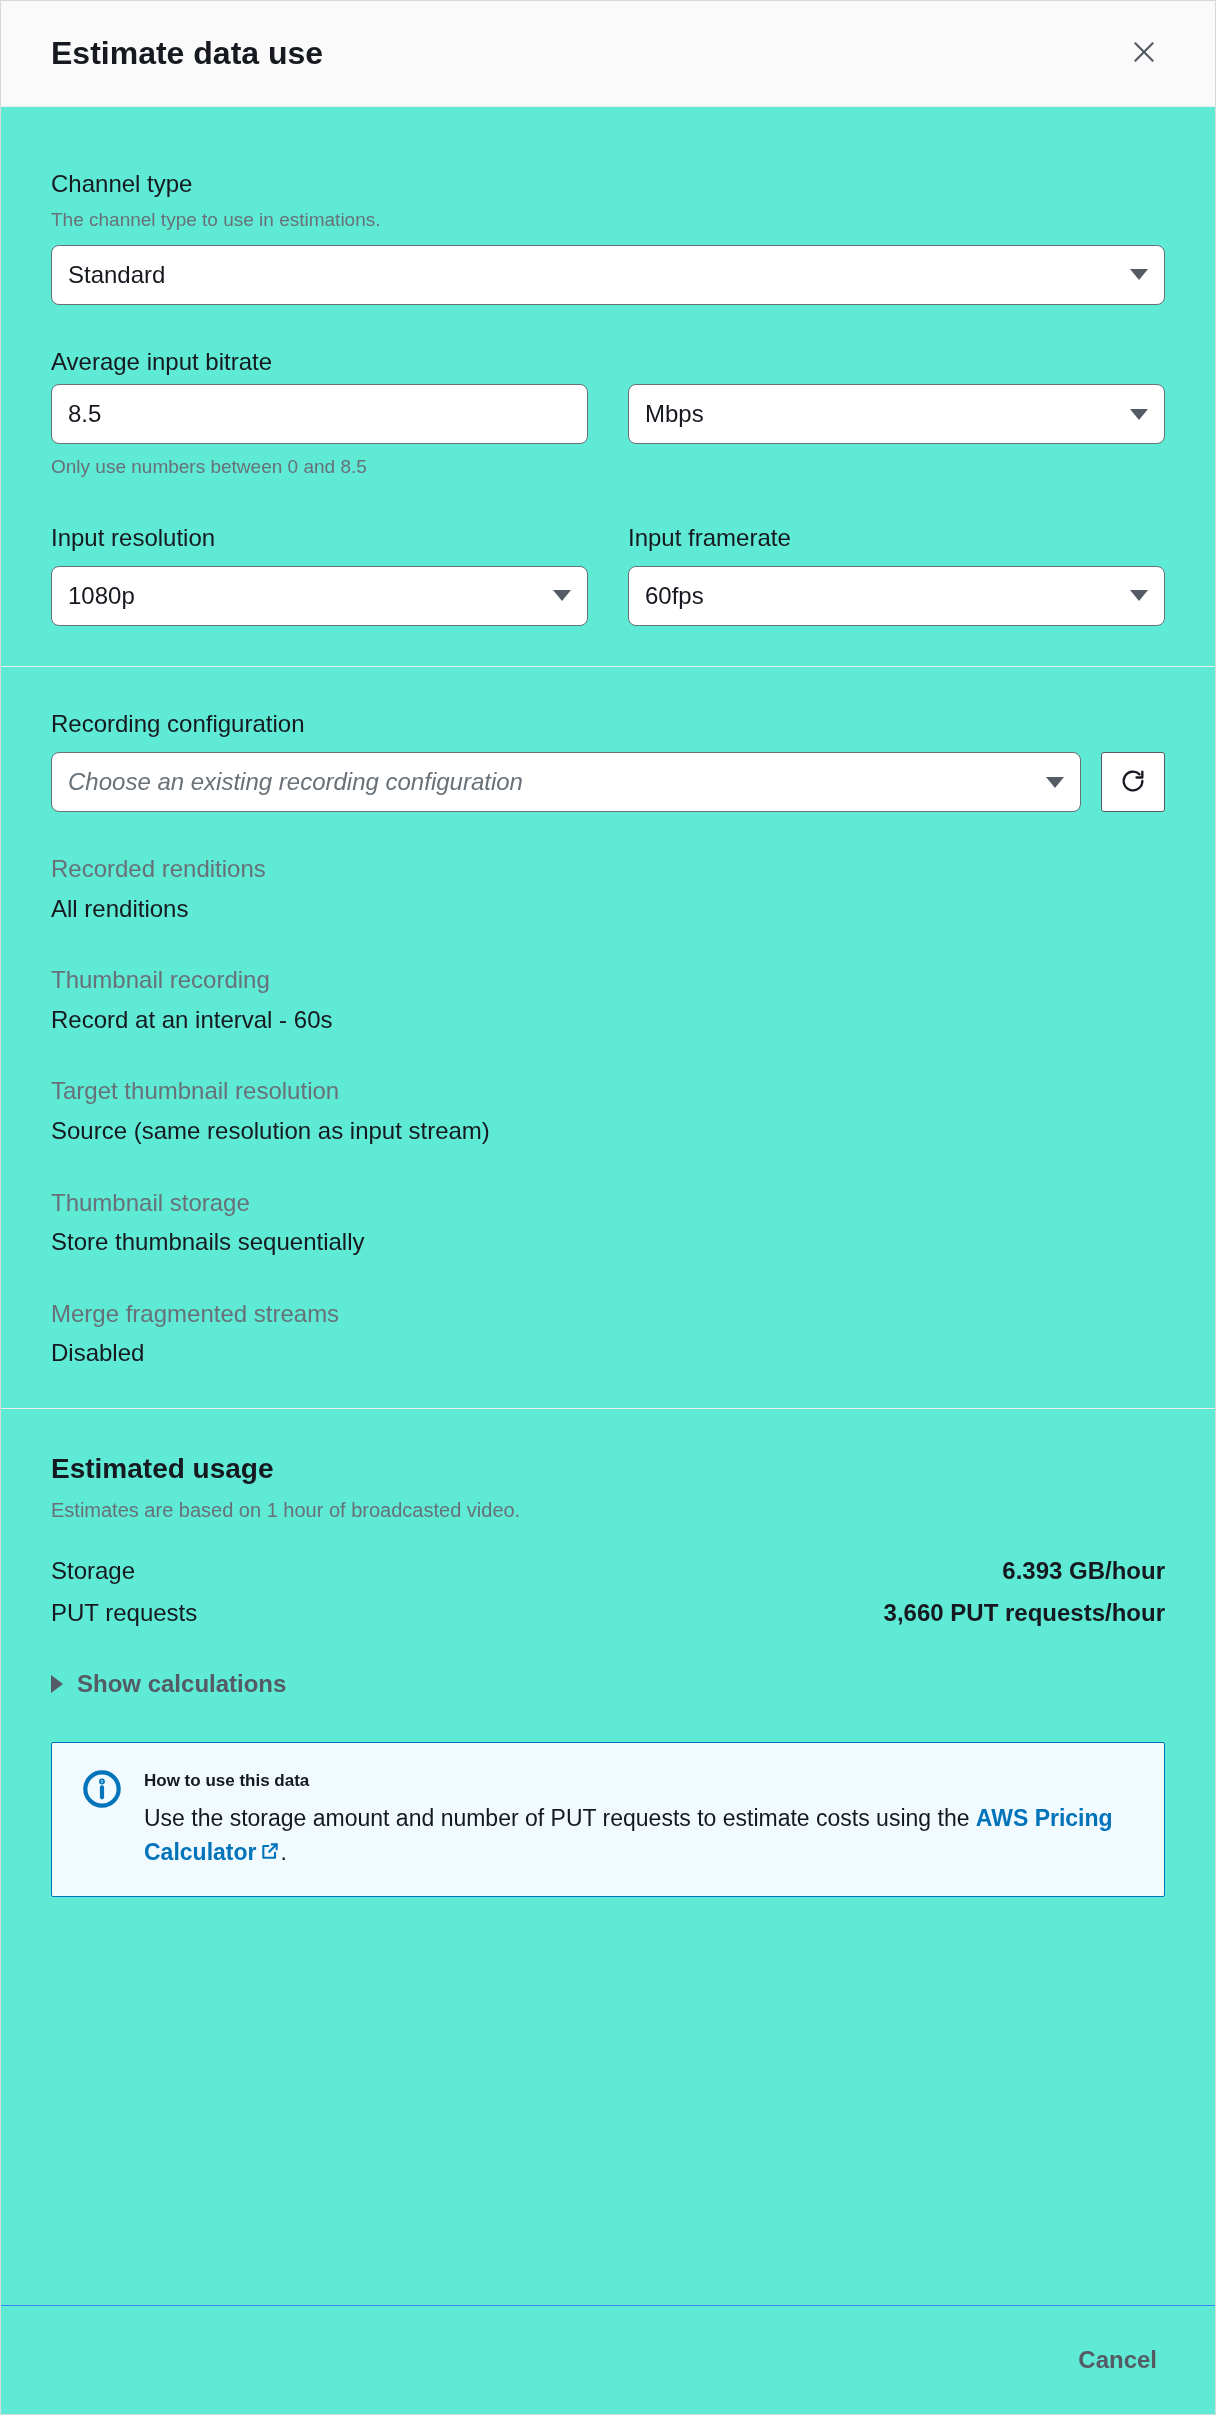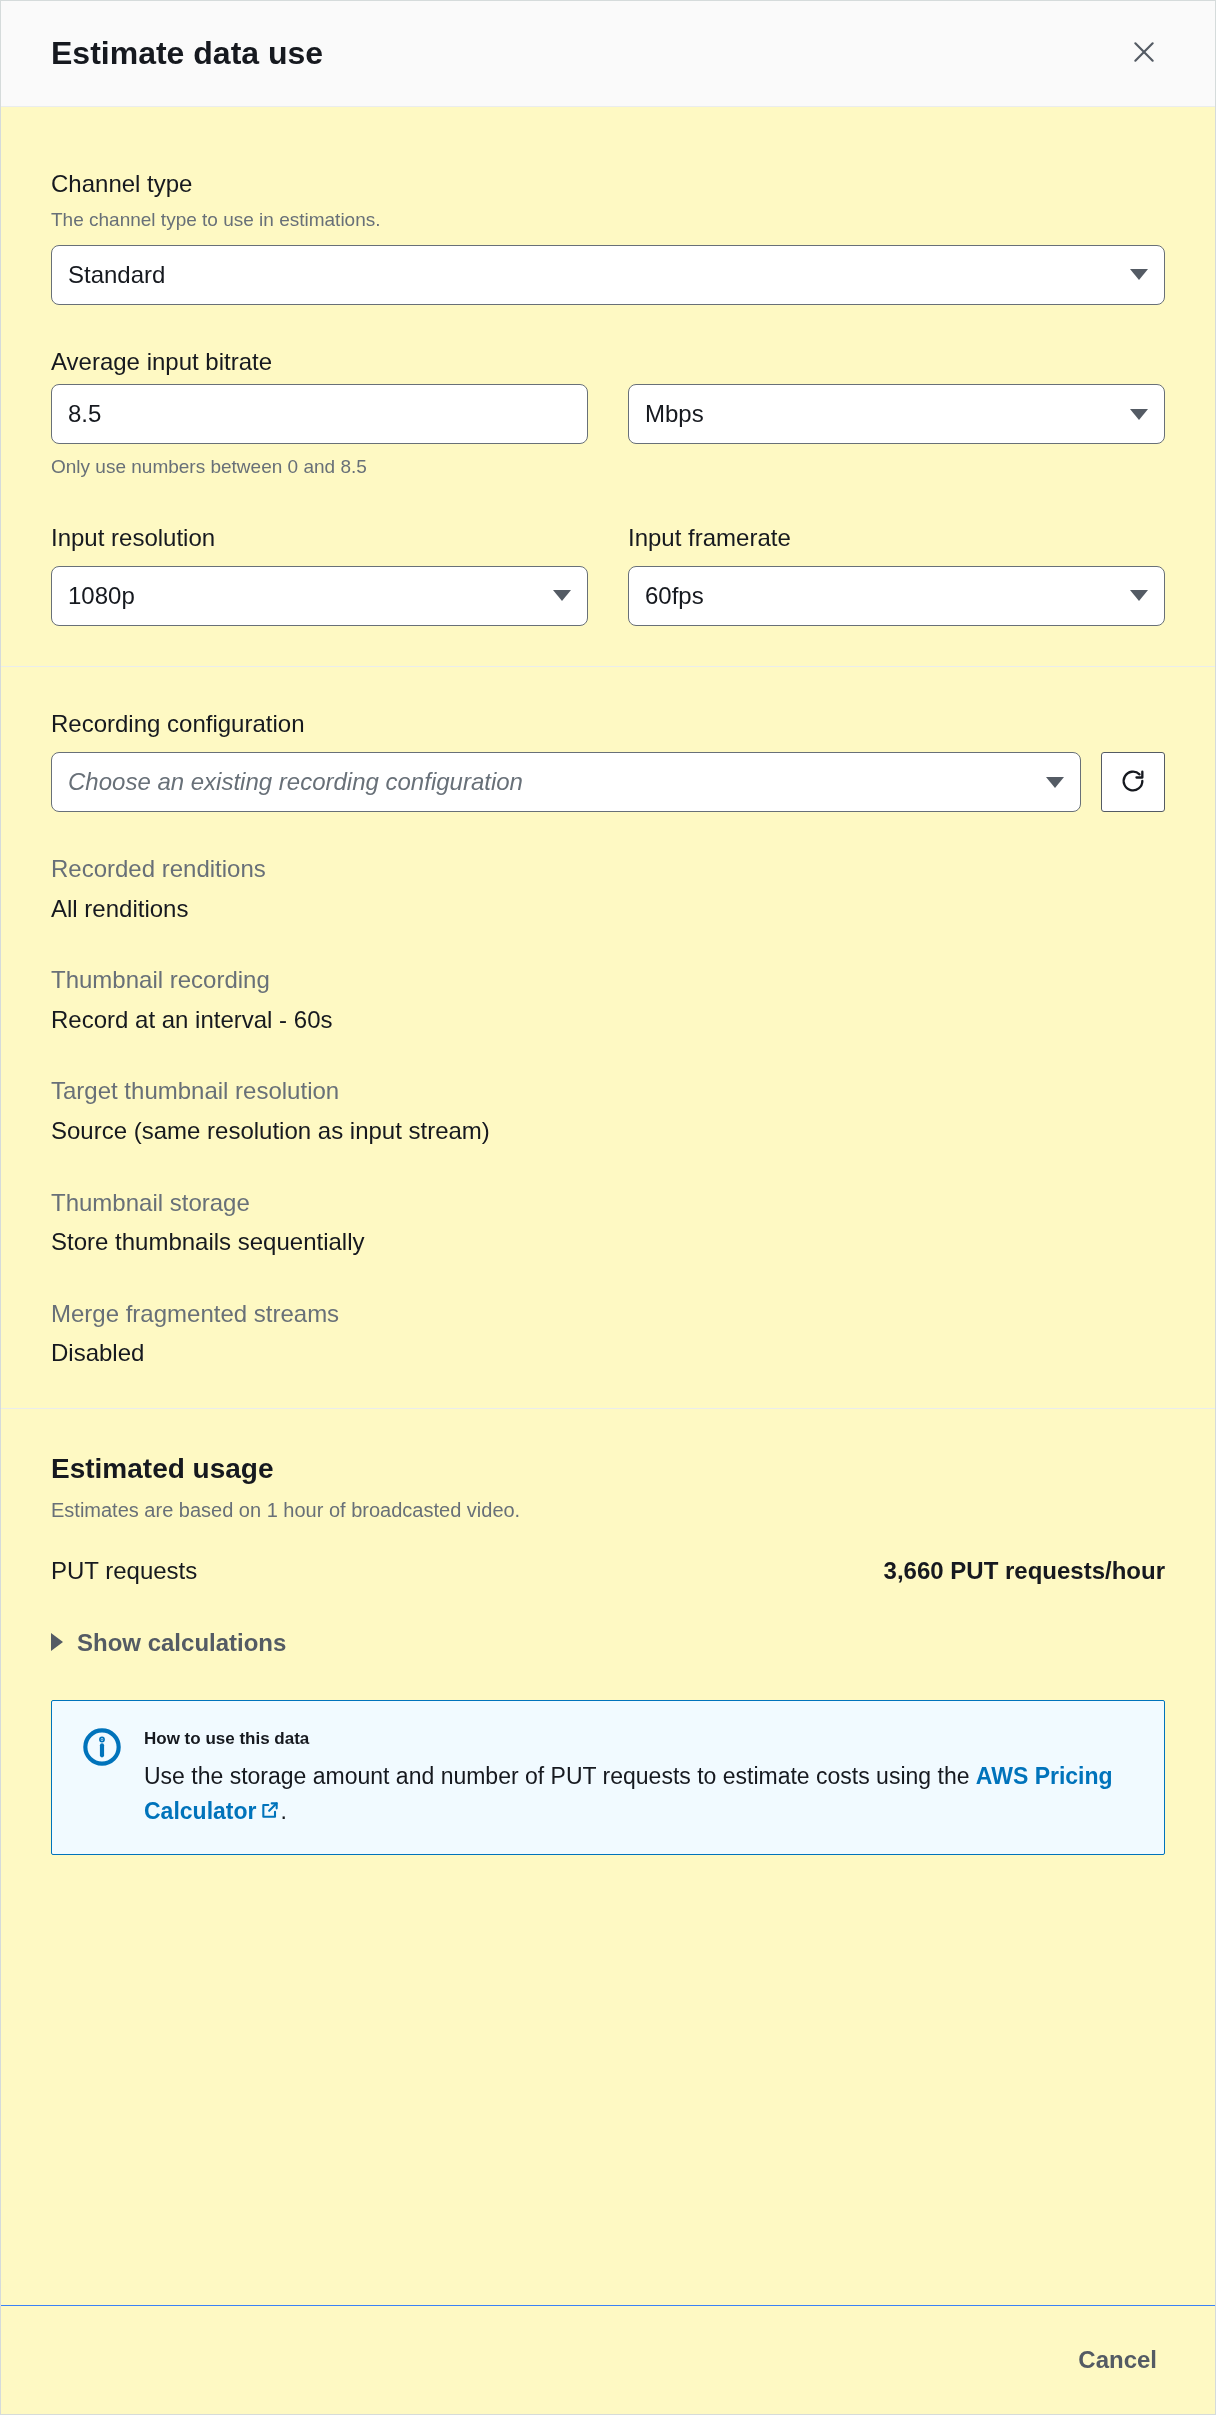--- a/index.html
+++ b/index.html
@@ -4,21 +4,21 @@
 <style>
   * { box-sizing: border-box; margin: 0; padding: 0; }
   body {
     font-family: "Amazon Ember", "Helvetica Neue", Arial, sans-serif;
     background: #f2f3f3;
     color: #16191f;
     font-size: 22px;
     line-height: 1.4;
   }
   .modal {
-    background: #fef9c3;
+    background: #5eead4;
     border: 1px solid #d5dbdb;
     width: 1216px;
     min-height: 2415px;
     display: flex;
     flex-direction: column;
   }
   .modal-header {
     display: flex;
     align-items: center;
     justify-content: space-between;
@@ -262,20 +262,24 @@
       <div class="readonly-value">Disabled</div>
     </div>
 
     <hr class="divider">
 
     <div>
       <div class="section-title">Estimated usage</div>
       <div class="section-help">Estimates are based on 1 hour of broadcasted video.</div>
 
       <div class="usage-row">
+        <span class="label">Storage</span>
+        <span class="value">6.393 GB/hour</span>
+      </div>
+      <div class="usage-row">
         <span class="label">PUT requests</span>
         <span class="value">3,660 PUT requests/hour</span>
       </div>
 
       <div class="expander">
         <span class="tri"></span>
         <span>Show calculations</span>
       </div>
 
       <div class="info-box">

